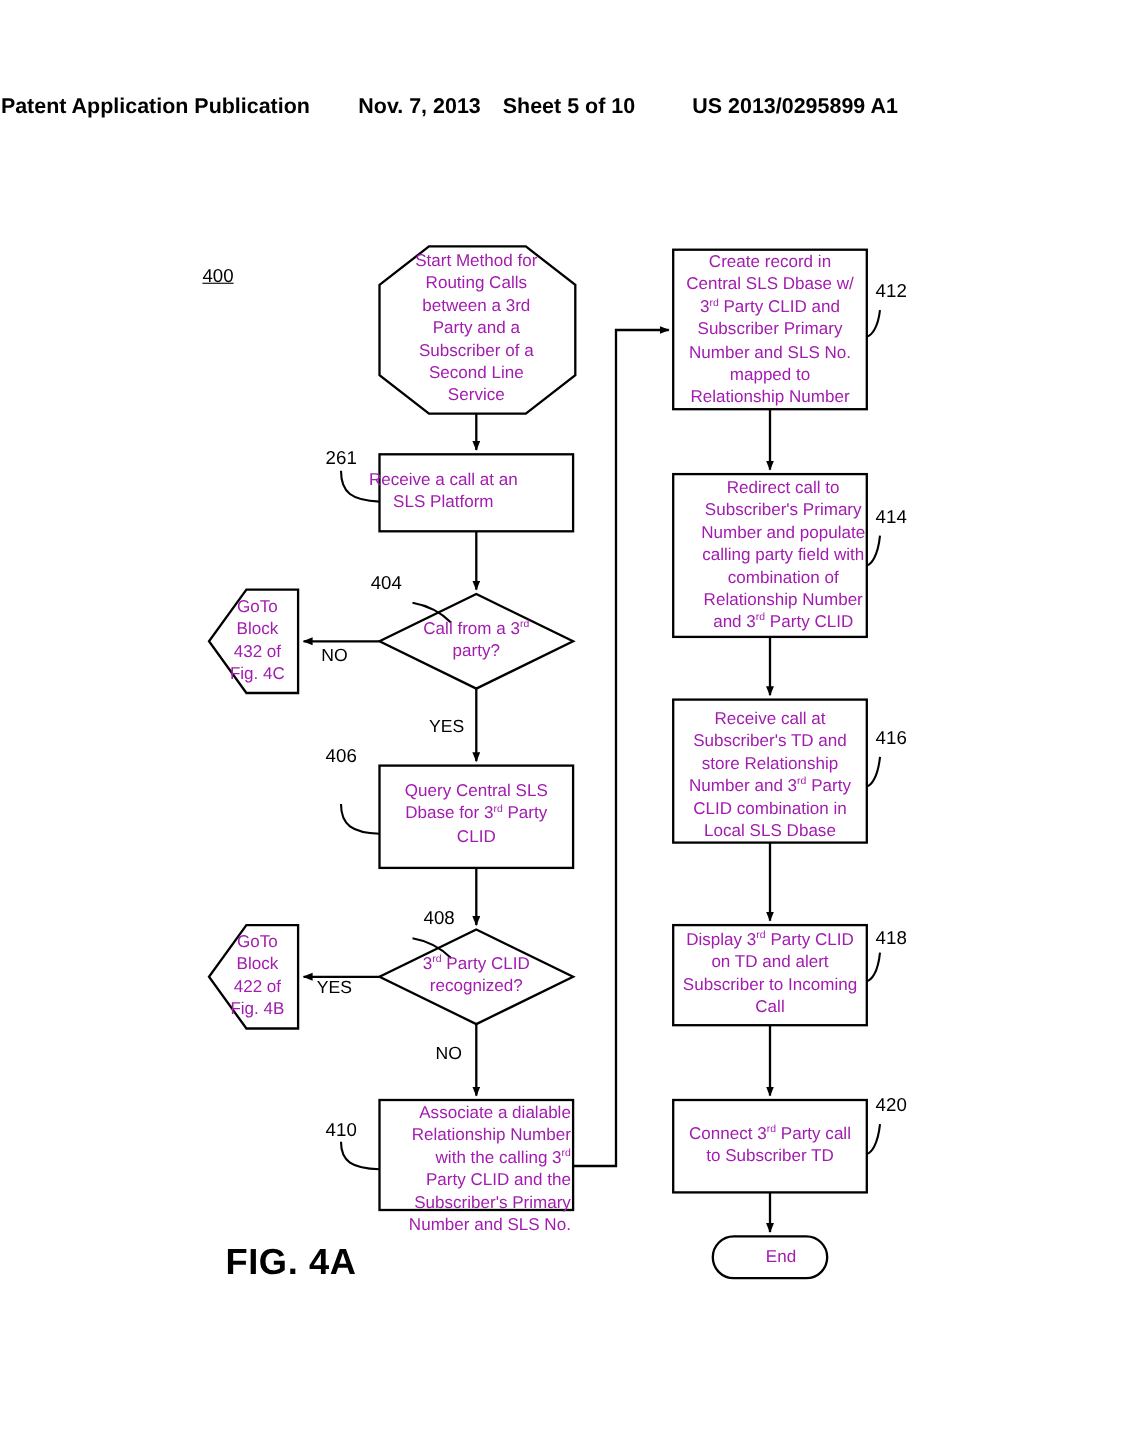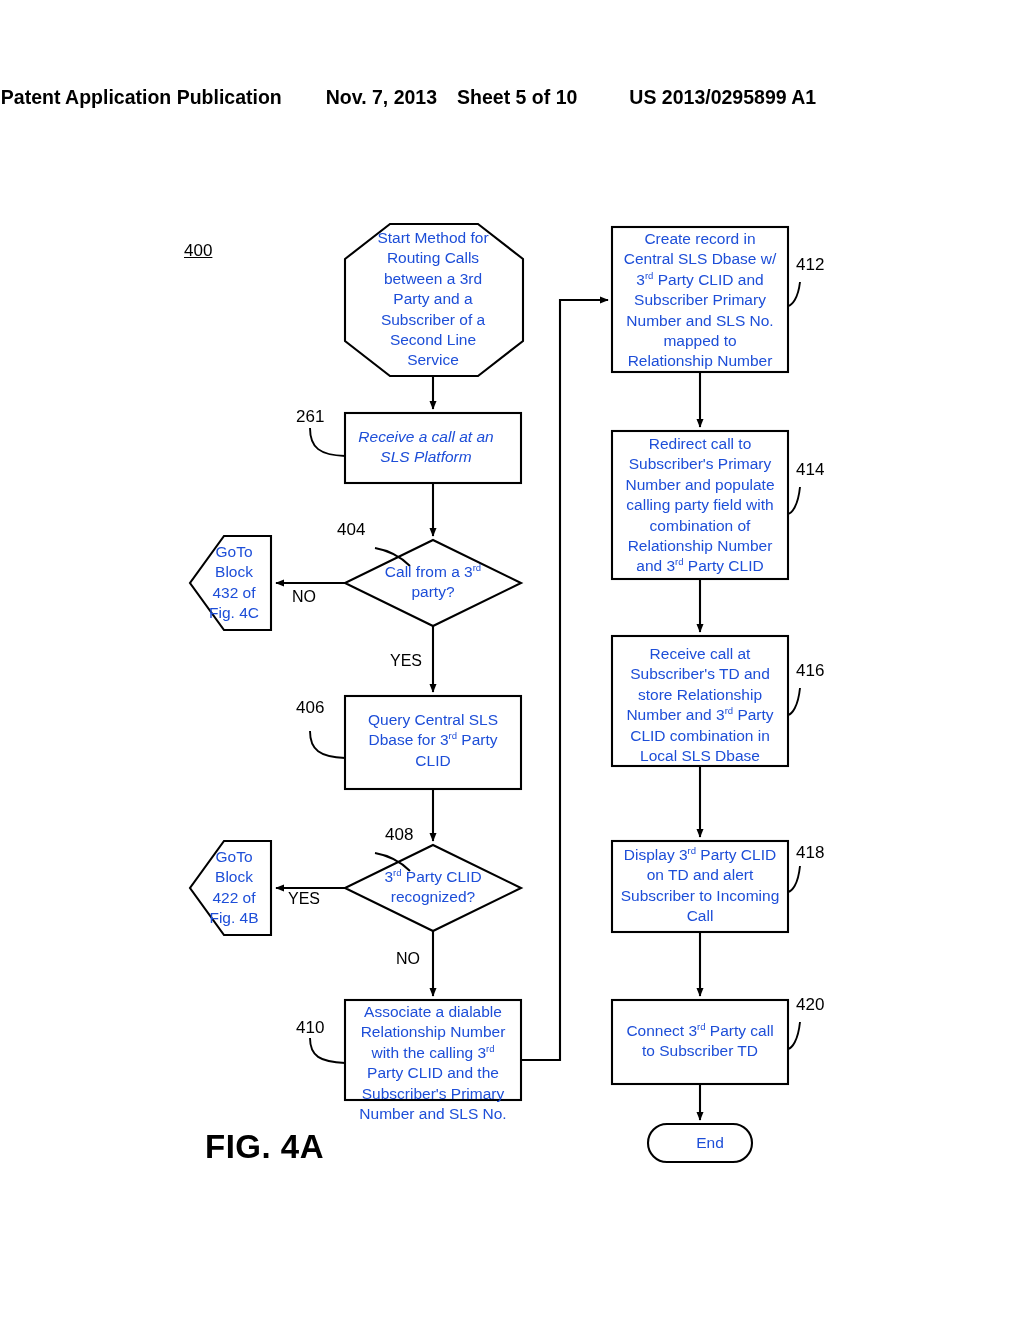--- a/index.html
+++ b/index.html
@@ -48,21 +48,21 @@
     pointer-events: none;
   }
 
   
   .node-text {
     position: absolute;
     text-align: center;
     font-family: "Liberation Sans", sans-serif;
     font-size: 15.5px;
     line-height: 20.4px;
-    color: #1d4ed8;
+    color: #a21caf;
     white-space: pre-line;
   }
   .node-text sup {
     font-size: 9.5px;
     vertical-align: super;
     line-height: 0;
   }
 
   .ref-num {
     position: absolute;
@@ -166,57 +166,57 @@
 </svg>
 
 <div class="node-text" style="left:346px; top:228px; width:174px;">Start Method for
 Routing Calls
 between a 3rd
 Party and a
 Subscriber of a
 Second Line
 Service</div>
 
-<div class="node-text" style="left:354px; top:427px; width:144px;font-style:italic;">Receive a call at an
+<div class="node-text" style="left:331px; top:427px; width:144px;">Receive a call at an
 SLS Platform</div>
 
 <div class="node-text" style="left:353px; top:562px; width:160px;">Call from a 3<sup>rd</sup><br>party?</div>
 
 <div class="node-text" style="left:199px; top:542px; width:70px;">GoTo
 Block
 432 of
 Fig. 4C</div>
 
 <div class="node-text" style="left:347px; top:710px; width:172px;">Query Central SLS<br>Dbase for 3<sup>rd</sup> Party<br>CLID</div>
 
 <div class="node-text" style="left:353px; top:867px; width:160px;">3<sup>rd</sup> Party CLID<br>recognized?</div>
 
 <div class="node-text" style="left:199px; top:847px; width:70px;">GoTo
 Block
 422 of
 Fig. 4B</div>
 
-<div class="node-text" style="left:347px; top:1002px; width:172px;">Associate a dialable<br>Relationship Number<br>with the calling 3<sup>rd</sup><br>Party CLID and the<br>Subscriber's Primary<br>Number and SLS No.</div>
+<div class="node-text" style="left:347px; top:1002px; width:172px;text-align:right;">Associate a dialable<br>Relationship Number<br>with the calling 3<sup>rd</sup><br>Party CLID and the<br>Subscriber's Primary<br>Number and SLS No.</div>
 
 <div class="node-text" style="left:614px; top:229px; width:172px;">Create record in<br>Central SLS Dbase w/<br>3<sup>rd</sup> Party CLID and<br>Subscriber Primary<br>Number and SLS No.<br>mapped to<br>Relationship Number</div>
 
-<div class="node-text" style="left:614px; top:434px; width:172px;">Redirect call to<br>Subscriber's Primary<br>Number and populate<br>calling party field with<br>combination of<br>Relationship Number<br>and 3<sup>rd</sup> Party CLID</div>
+<div class="node-text" style="left:614px; top:434px; width:172px;padding-left:12px;">Redirect call to<br>Subscriber's Primary<br>Number and populate<br>calling party field with<br>combination of<br>Relationship Number<br>and 3<sup>rd</sup> Party CLID</div>
 
 <div class="node-text" style="left:614px; top:644px; width:172px;">Receive call at<br>Subscriber's TD and<br>store Relationship<br>Number and 3<sup>rd</sup> Party<br>CLID combination in<br>Local SLS Dbase</div>
 
 <div class="node-text" style="left:614px; top:845px; width:172px;">Display 3<sup>rd</sup> Party CLID<br>on TD and alert<br>Subscriber to Incoming<br>Call</div>
 
 <div class="node-text" style="left:614px; top:1021px; width:172px;">Connect 3<sup>rd</sup> Party call<br>to Subscriber TD</div>
 
 <div class="node-text" style="left:648px; top:1133px; width:124px;">End</div>
 
 <div class="ref-num ref-400" style="left:184px; top:241px;">400</div>
 <div class="ref-num" style="left:296px; top:407px;">261</div>
 <div class="ref-num" style="left:337px; top:520px;">404</div>
-<div class="ref-num" style="left:296px; top:698px;">406</div>
+<div class="ref-num" style="left:296px; top:678px;">406</div>
 <div class="ref-num" style="left:337px; top:825px;margin-left:48px;">408</div>
 <div class="ref-num" style="left:296px; top:1018px;">410</div>
 <div class="ref-num" style="left:796px; top:255px;">412</div>
 <div class="ref-num" style="left:796px; top:460px;">414</div>
 <div class="ref-num" style="left:796px; top:661px;">416</div>
 <div class="ref-num" style="left:796px; top:843px;">418</div>
 <div class="ref-num" style="left:796px; top:995px;">420</div>
 
 <div class="edge-label" style="left:292px; top:588px;">NO</div>
 <div class="edge-label" style="left:390px; top:652px;">YES</div>

